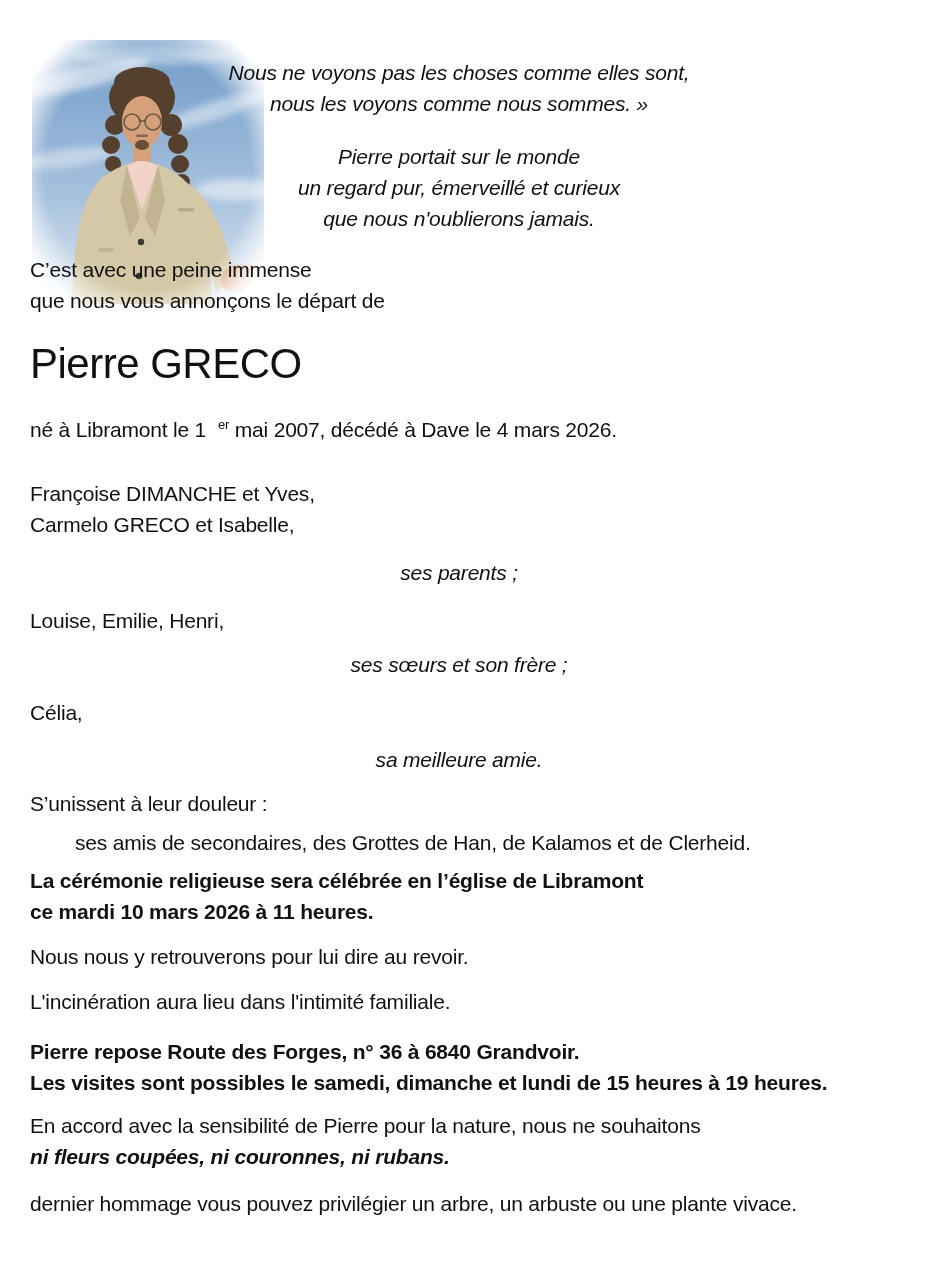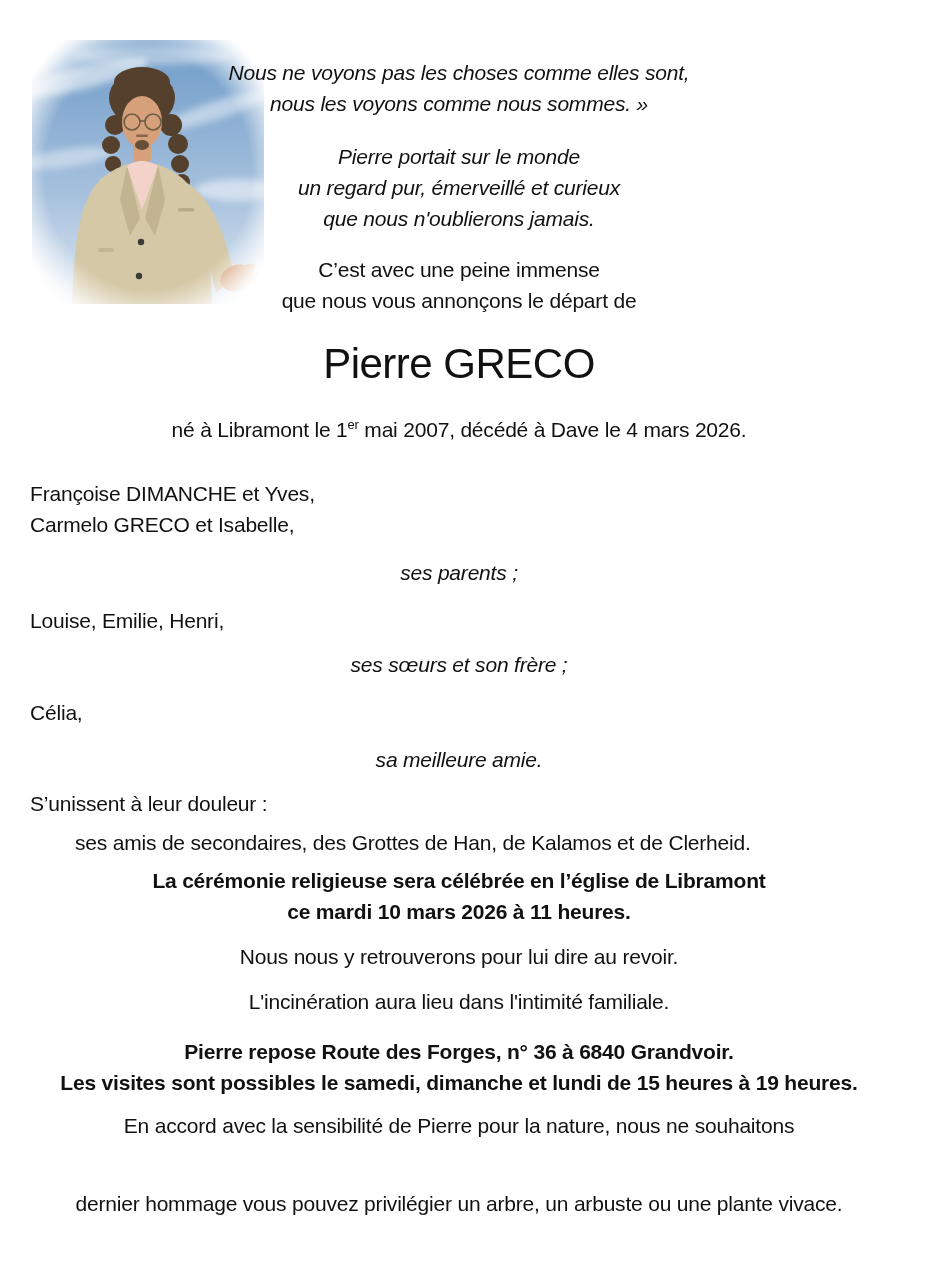--- a/index.html
+++ b/index.html
@@ -14,31 +14,31 @@
     letter-spacing: -0.2px;
     overflow: hidden;
   }
   .block {
     position: absolute;
     left: 30px;
     right: 45px;
     line-height: 31px;
   }
   .right-label { text-align: center; font-style: italic; }
-  .center { text-align: center; }
+  .center { }
   .bold { font-weight: 700; }
   .italic { font-style: italic; }
   .indent { padding-left: 45px; margin-top: 8px; }
   .name-title {
     font-size: 42px;
     font-weight: 400;
     line-height: 52px;
     letter-spacing: -0.5px;
   }
-  sup.date-sup { font-size: 13px; line-height: 0; vertical-align: super; }
+  sup.date-sup { font-size: 13px; line-height: 0; vertical-align: super; margin-left: 12px; }
   .photo-frame {
     position: absolute;
     left: 32px;
     top: 40px;
     width: 232px;
     height: 264px;
     box-shadow: inset 0 0 22px 18px #ffffff;
   }
   .photo-frame svg { display: block; width: 100%; height: 100%; }
 </style>
@@ -180,19 +180,20 @@
 
   <div class="block center" style="top:986px">L'incinération aura lieu dans l'intimité familiale.</div>
 
   <div class="block center bold" style="top:1036px">
     <div>Pierre repose Route des Forges, n° 36 à 6840 Grandvoir.</div>
     <div>Les visites sont possibles le samedi, dimanche et lundi de 15 heures à 19 heures.</div>
   </div>
 
   <div class="block center" style="top:1110px">
     <div>En accord avec la sensibilité de Pierre pour la nature, nous ne souhaitons</div>
+    <div class="bold italic">ni fleurs coupées, ni couronnes, ni rubans.</div>
   </div>
 
   <div class="block center" style="top:1188px">
     <div>dernier hommage vous pouvez privilégier un arbre, un arbuste ou une plante vivace.</div>
   </div>
 
 </div>
 
 </body></html>

